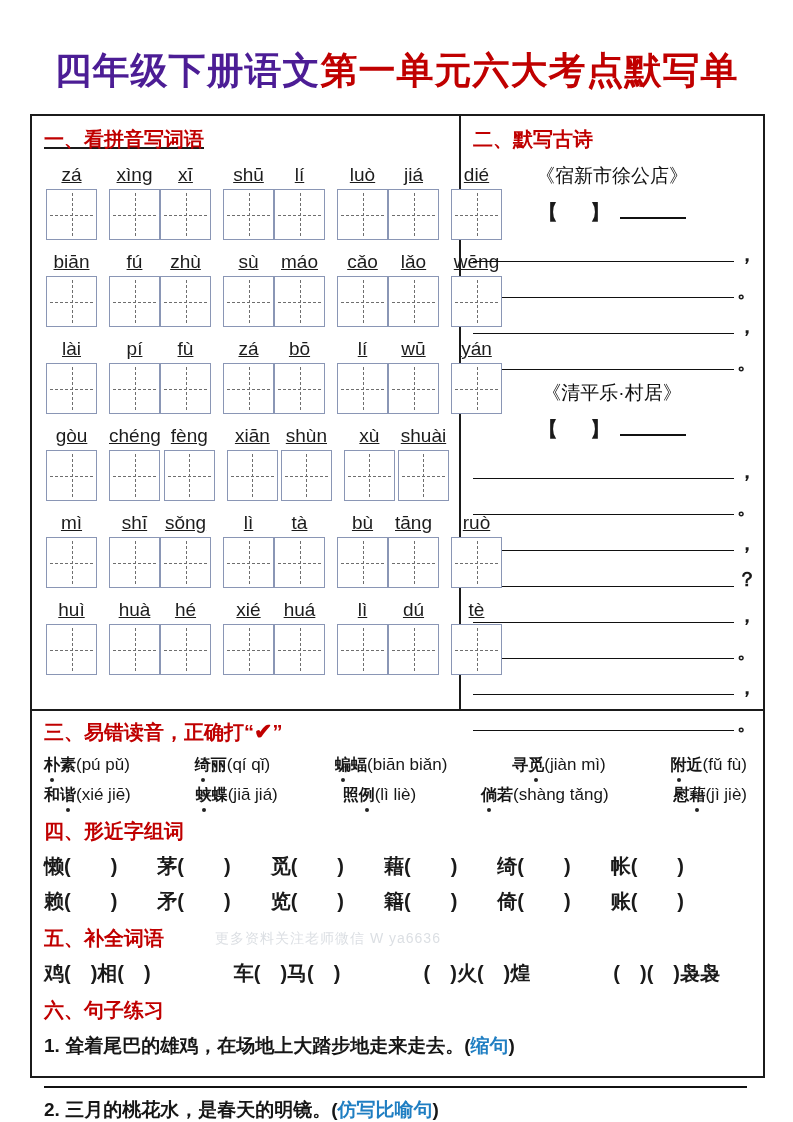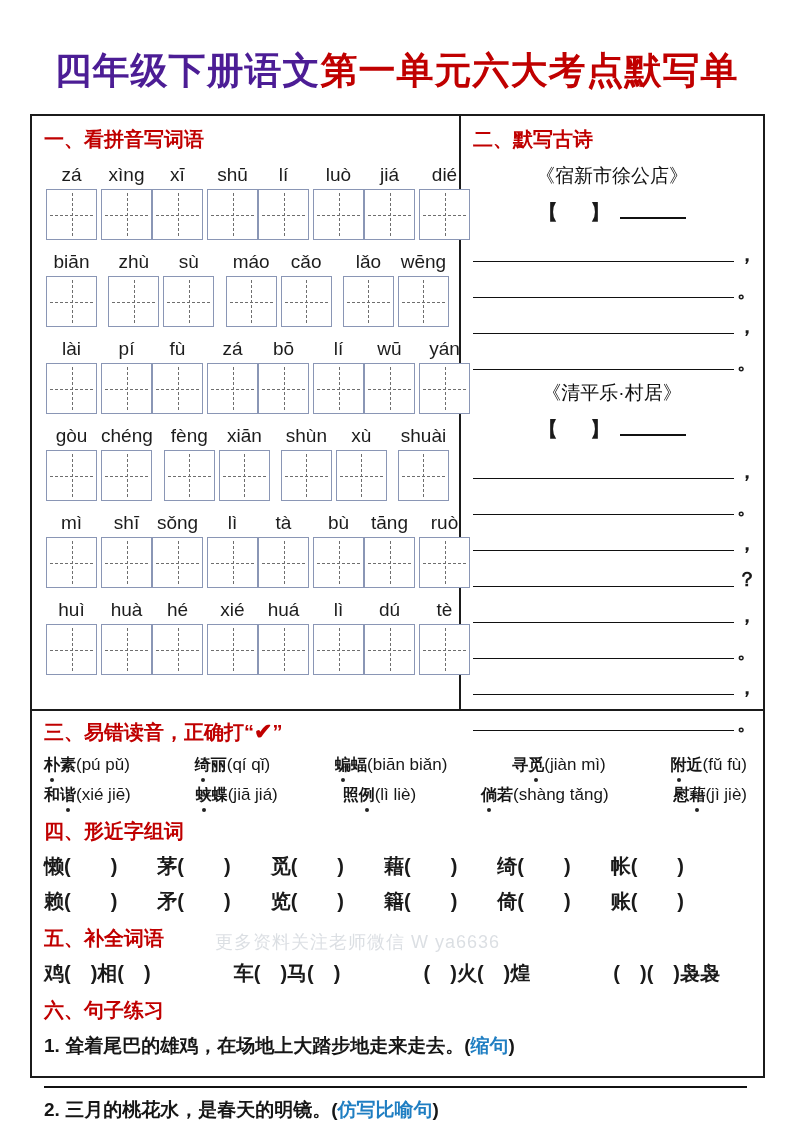--- a/index.html
+++ b/index.html
@@ -8,28 +8,28 @@
 
   
   .page-title { text-align:center; padding-top:46px; font-size:37px; font-weight:900; letter-spacing:1px; white-space:nowrap; }
   .page-title .t-black { color:#4c1d95; }
   .page-title .t-red   { color:#c00000; }
 
   
   .sheet { position:absolute; left:30px; top:114px; width:735px; height:964px; border:2px solid #1b1b1b; background:#fff; }
 
   .top-area { display:flex; height:595px; border-bottom:2px solid #1b1b1b; }
-  .left-pane { width:427px; padding:10px 4px 0 12px; }
+  .left-pane { width:427px; padding:10px 4px 0 12px;text-decoration:underline; }
   .right-pane { flex:1; border-left:2px solid #1b1b1b; padding:10px 12px 0 12px; }
 
   .sec-heading { color:#c00000; font-weight:bold; font-size:20px; }
 
   
   .pinyin-row { display:flex; justify-content:space-between; padding:0 6px 0 2px; margin-top:11px; }
-  .pin-group { display:flex; gap:4px; }
+  .pin-group { display:flex; gap:12px; }
   .pin-col { display:flex; flex-direction:column; align-items:center; }
   .pinyin { font-size:19px; color:#1c1c1c; margin-bottom:3px; line-height:22px; white-space:nowrap; }
   .tian-box { width:51px; height:51px; border:1.6px solid #8a96b5; position:relative; background:#fff; }
   .tian-box::before { content:""; position:absolute; left:50%; top:3px; bottom:3px; border-left:1.4px dashed #6e6e6e; }
   .tian-box::after  { content:""; position:absolute; top:50%; left:3px; right:3px; border-top:1.4px dashed #6e6e6e; }
 
   
   .poem { margin-top:6px; }
   .poem-title { text-align:center; font-weight:normal; font-size:19px; margin-top:10px; color:#111; white-space:nowrap; }
   .poem-author { text-align:center; margin-top:10px; }
@@ -57,21 +57,21 @@
   .s5-item { font-size:20px; font-weight:bold; white-space:nowrap; }
 
   .mt12 { margin-top:12px; }
   .mt10 { margin-top:10px; }
 
   .sentence { font-size:19px; font-weight:bold; margin-top:9px; color:#161616; }
   .sentence .tag-blue { color:#1f7ec2; }
   .sentence .paren { color:#161616; }
   .write-line { border-bottom:2px solid #111; height:0; margin-top:27px; }
 
-  .watermark { position:absolute; left:215px; top:930px; font-size:18px; color:#9aa4b0; opacity:0.35; letter-spacing:1px; pointer-events:none; white-space:nowrap; }
+  .watermark { position:absolute; left:215px; top:930px; font-size:14px; color:#9aa4b0; opacity:0.35; letter-spacing:1px; pointer-events:none; white-space:nowrap; }
 </style>
 </head>
 <body>
 
 <div class="page-title">
   <span class="t-black">四年级下册语文</span><span class="t-red">第一单元六大考点默写单</span>
 </div>
 
 <div class="sheet">
 
@@ -119,20 +119,24 @@
               <div class="pin-col">
                 <div class="pinyin">dié</div>
                 <div class="tian-box"></div>
               </div>
             </div>
           </div>
           <div class="pinyin-row">
             <div class="pin-group">
               <div class="pin-col">
                 <div class="pinyin">biān</div>
+                <div class="tian-box"></div>
+              </div>
+              <div class="pin-col">
+                <div class="pinyin">fú</div>
                 <div class="tian-box"></div>
               </div>
             </div>
             <div class="pin-group">
               <div class="pin-col">
                 <div class="pinyin">zhù</div>
                 <div class="tian-box"></div>
               </div>
               <div class="pin-col">
                 <div class="pinyin">sù</div>

